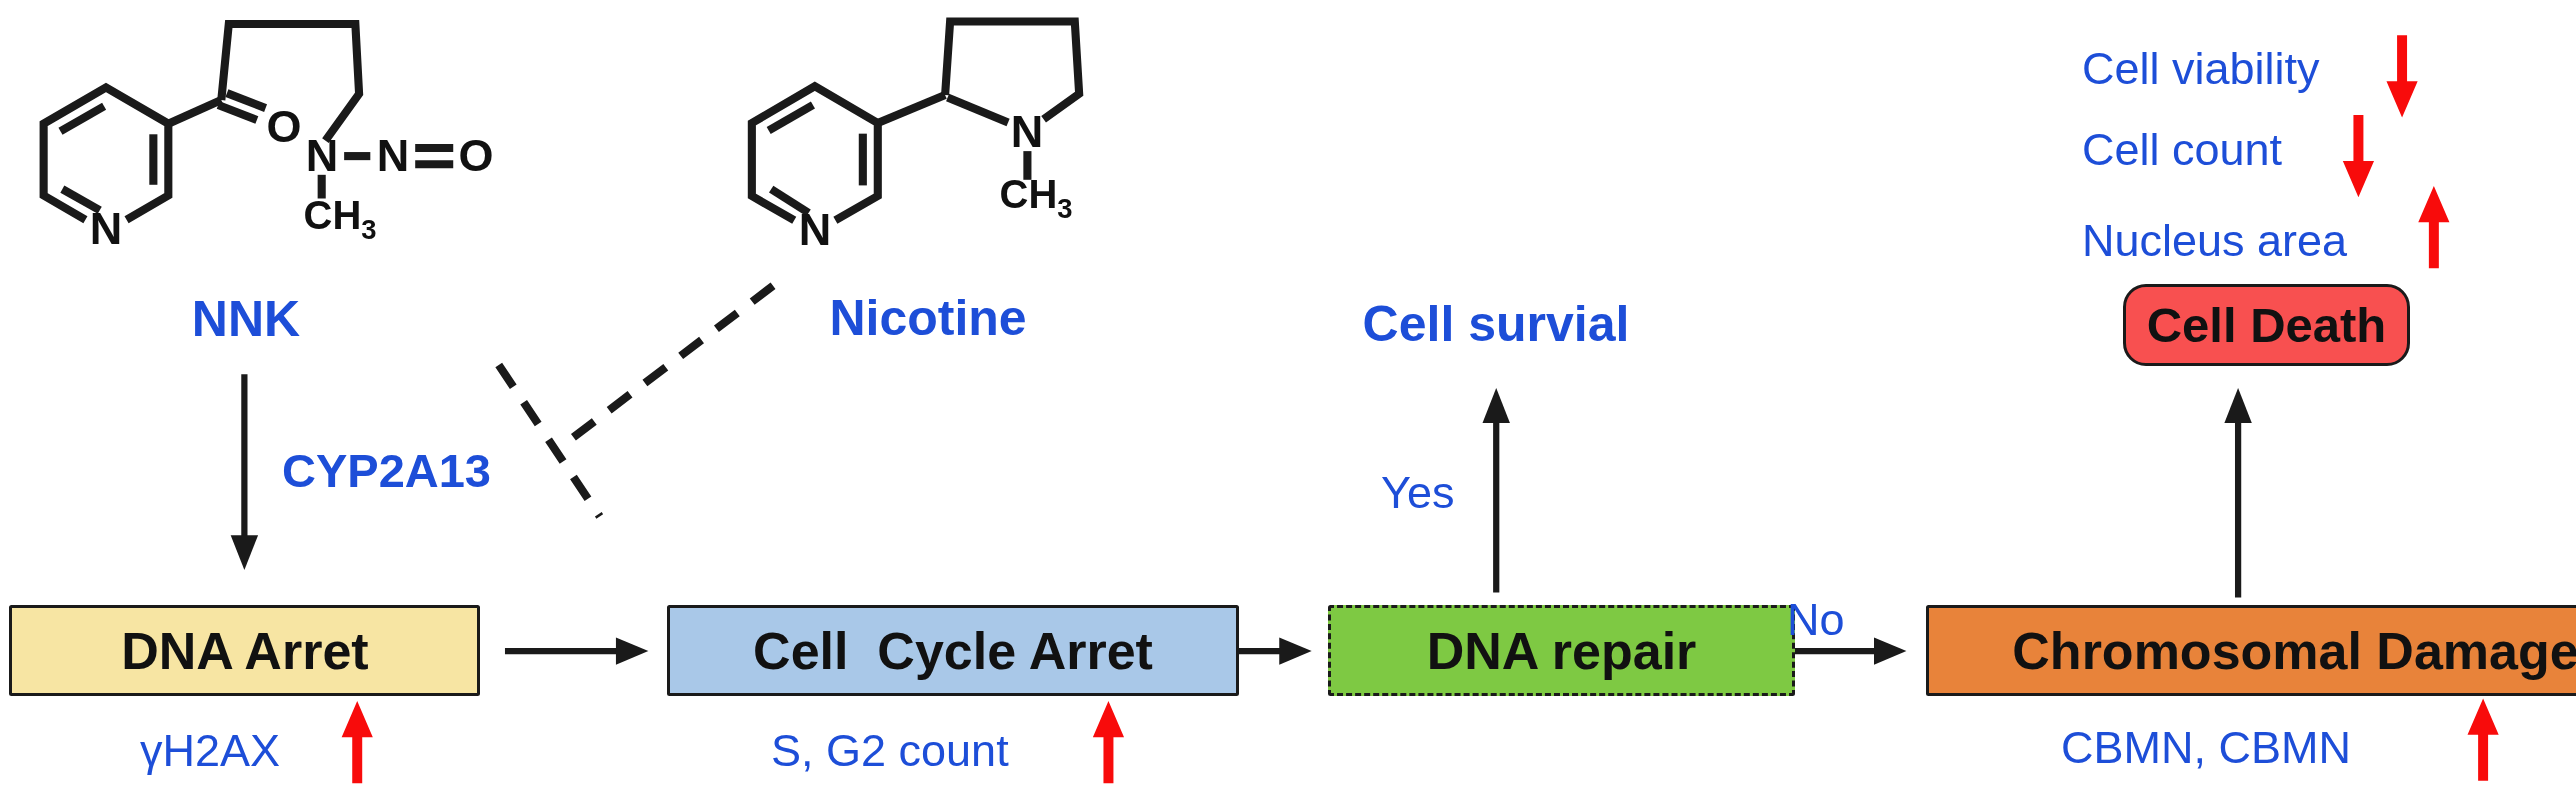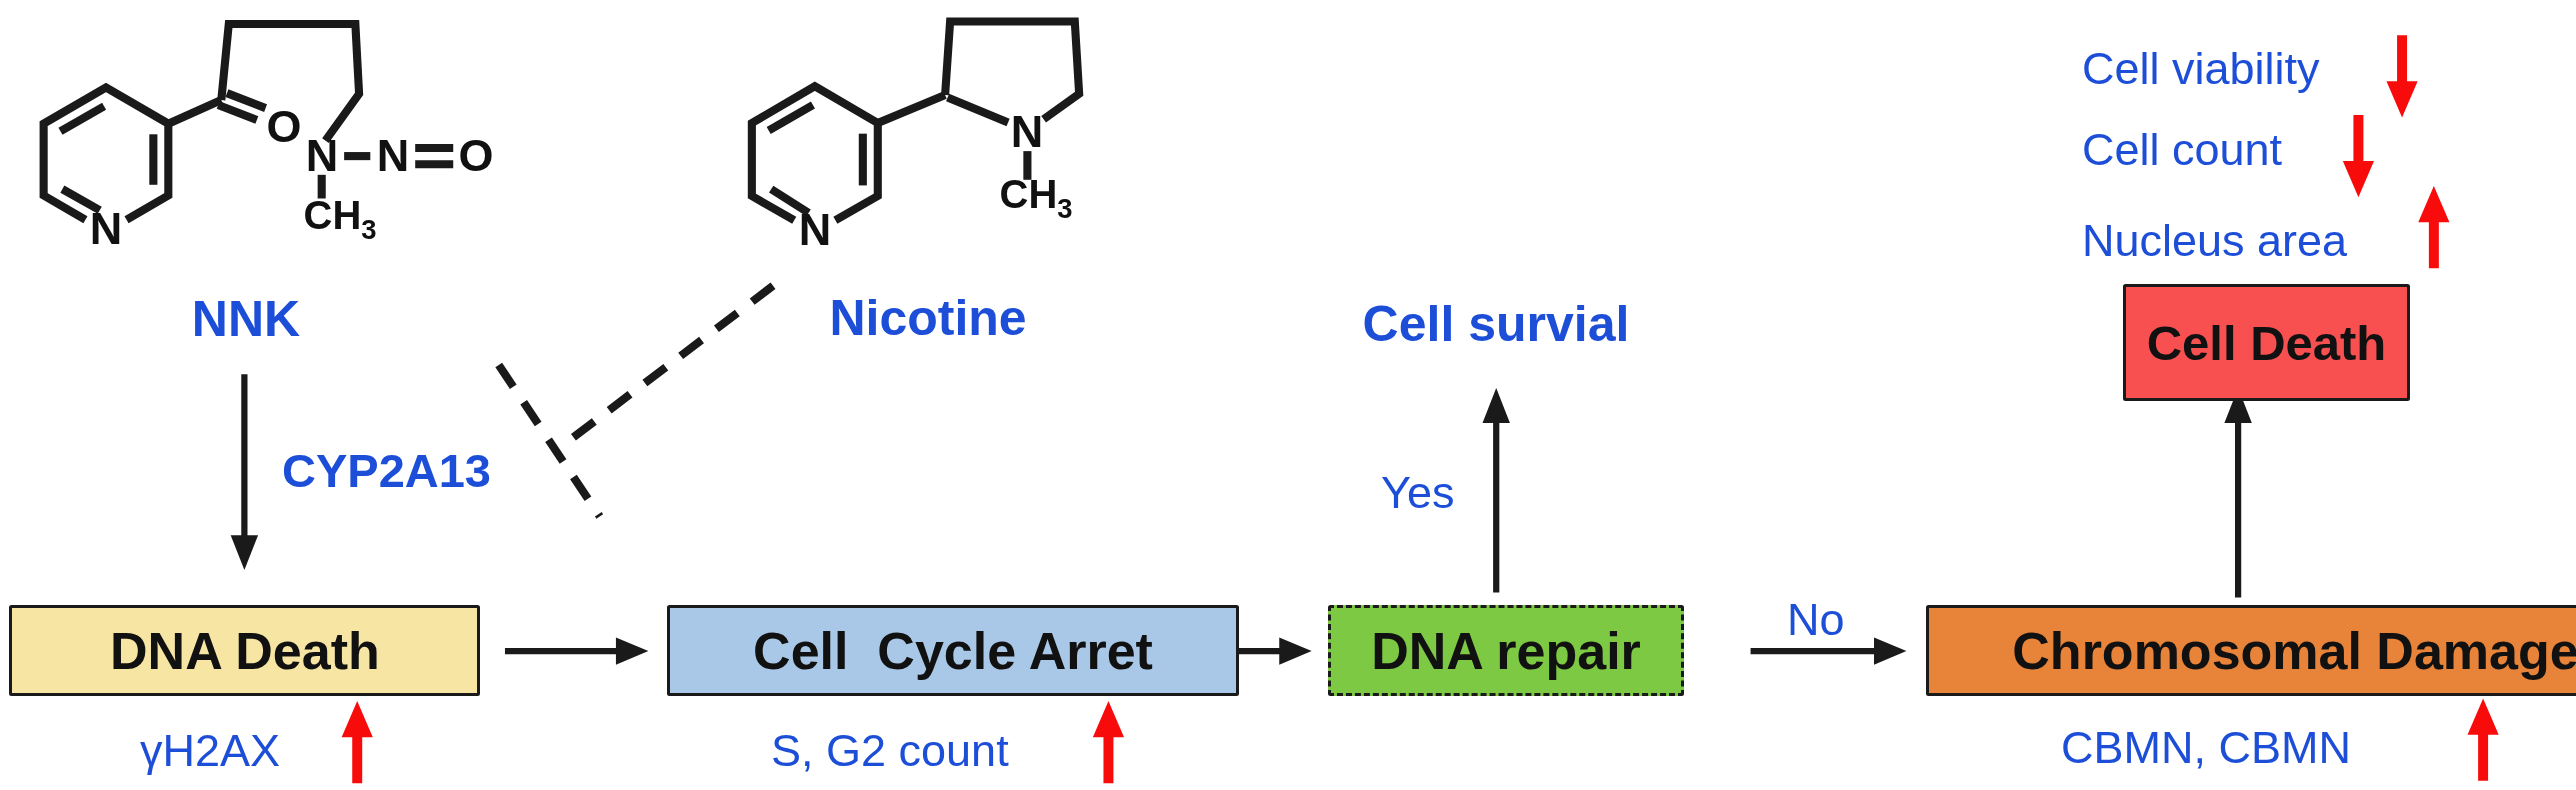--- a/index.html
+++ b/index.html
@@ -17,23 +17,23 @@
   .atom{position:absolute;transform:translate(-50%,-50%);font-weight:bold;font-size:45px;white-space:pre;}
   .atom-ch{position:absolute;transform:translate(-50%,-50%);font-weight:bold;font-size:40px;white-space:pre;}
   .sub3{font-size:27.4px;vertical-align:-10px;font-weight:bold;}
   .node{
     position:absolute;box-sizing:border-box;display:flex;align-items:center;justify-content:center;
     border:3.7px solid #1a1a1a;border-radius:2.5px;font-weight:bold;font-size:52px;white-space:pre;color:#111;
   }
   .node-row{top:605px;height:91px;}
   #node-dna-damage{left:9.4px;width:471px;background:#F7E5A3;}
   #node-cell-cycle{left:667px;width:572px;background:#A9C8E8;}
-  #node-dna-repair{left:1328px;width:356px;background:#7EC943;border-style:dashed;}
+  #node-dna-repair{left:1328px;width:467px;background:#7EC943;border-style:dashed;}
   #node-chromosomal{left:1926px;width:739px;background:#E8833A;}
-  #node-cell-death{left:2123px;top:284px;width:287px;height:117px;background:#F85050;font-size:49px;}
+  #node-cell-death{left:2123px;top:284px;width:287px;height:82px;background:#F85050;font-size:49px;border-radius:23px;}
   .stroke{stroke:#1a1a1a;stroke-width:13;fill:none;}
   .thin{stroke:#1a1a1a;stroke-width:10;fill:none;}
   .blackfill{fill:#1a1a1a;stroke:none;}
   .redfill{fill:#F80B0B;stroke:none;}
   .dash{stroke:#1a1a1a;stroke-width:13;fill:none;stroke-dasharray:42 30;}
 </style>
 </head>
 <body>
 
 <div id="canvas">
@@ -113,21 +113,21 @@
 
   <span class="atom" style="left:815px;top:230px;">N</span>
   <span class="atom" style="left:1027px;top:132px;">N</span>
   <span class="atom-ch" style="left:1036px;top:198px;"><span>CH</span><span class="sub3">3</span></span>
 
   <span class="lbl b f80 cx" style="left:246px;top:292px;">NNK</span>
   <span class="lbl b f80 cx" style="left:928px;top:291px;">Nicotine</span>
   <span class="lbl b f76" style="left:282px;top:446px;">CYP2A13</span>
 
   <div class="node node-row" id="node-dna-damage">
-    <span>DNA Death</span>
+    <span>DNA Arret</span>
   </div>
   <div class="node node-row" id="node-cell-cycle">
     <span>Cell  Cycle Arret</span>
   </div>
   <div class="node node-row" id="node-dna-repair">
     <span>DNA repair</span>
   </div>
   <div class="node node-row" id="node-chromosomal">
     <span>Chromosomal Damage</span>
   </div>

